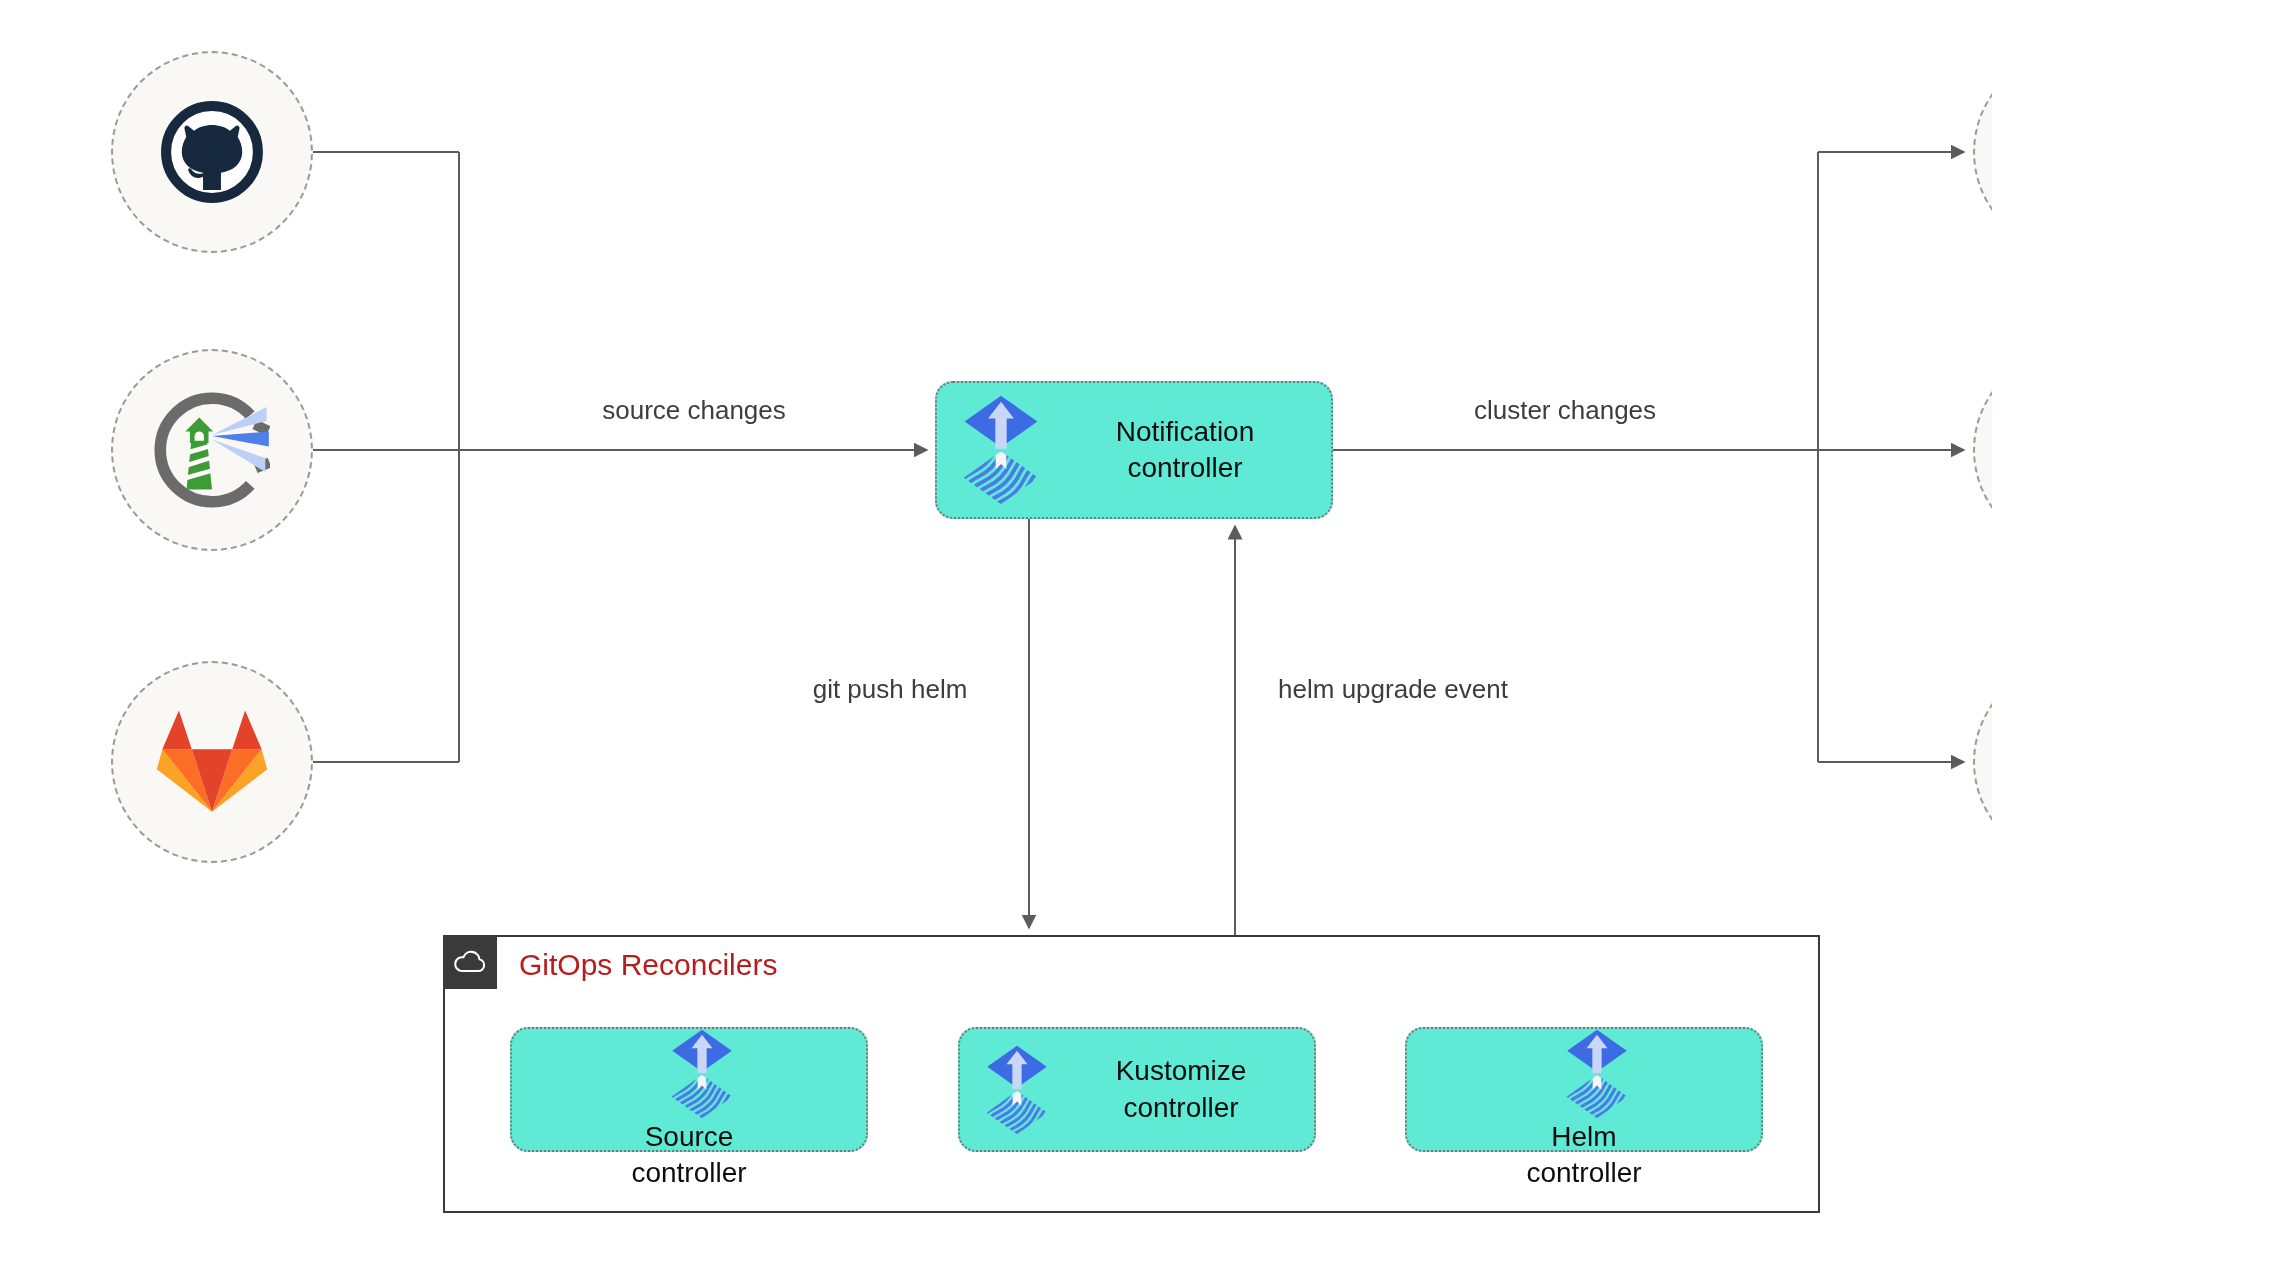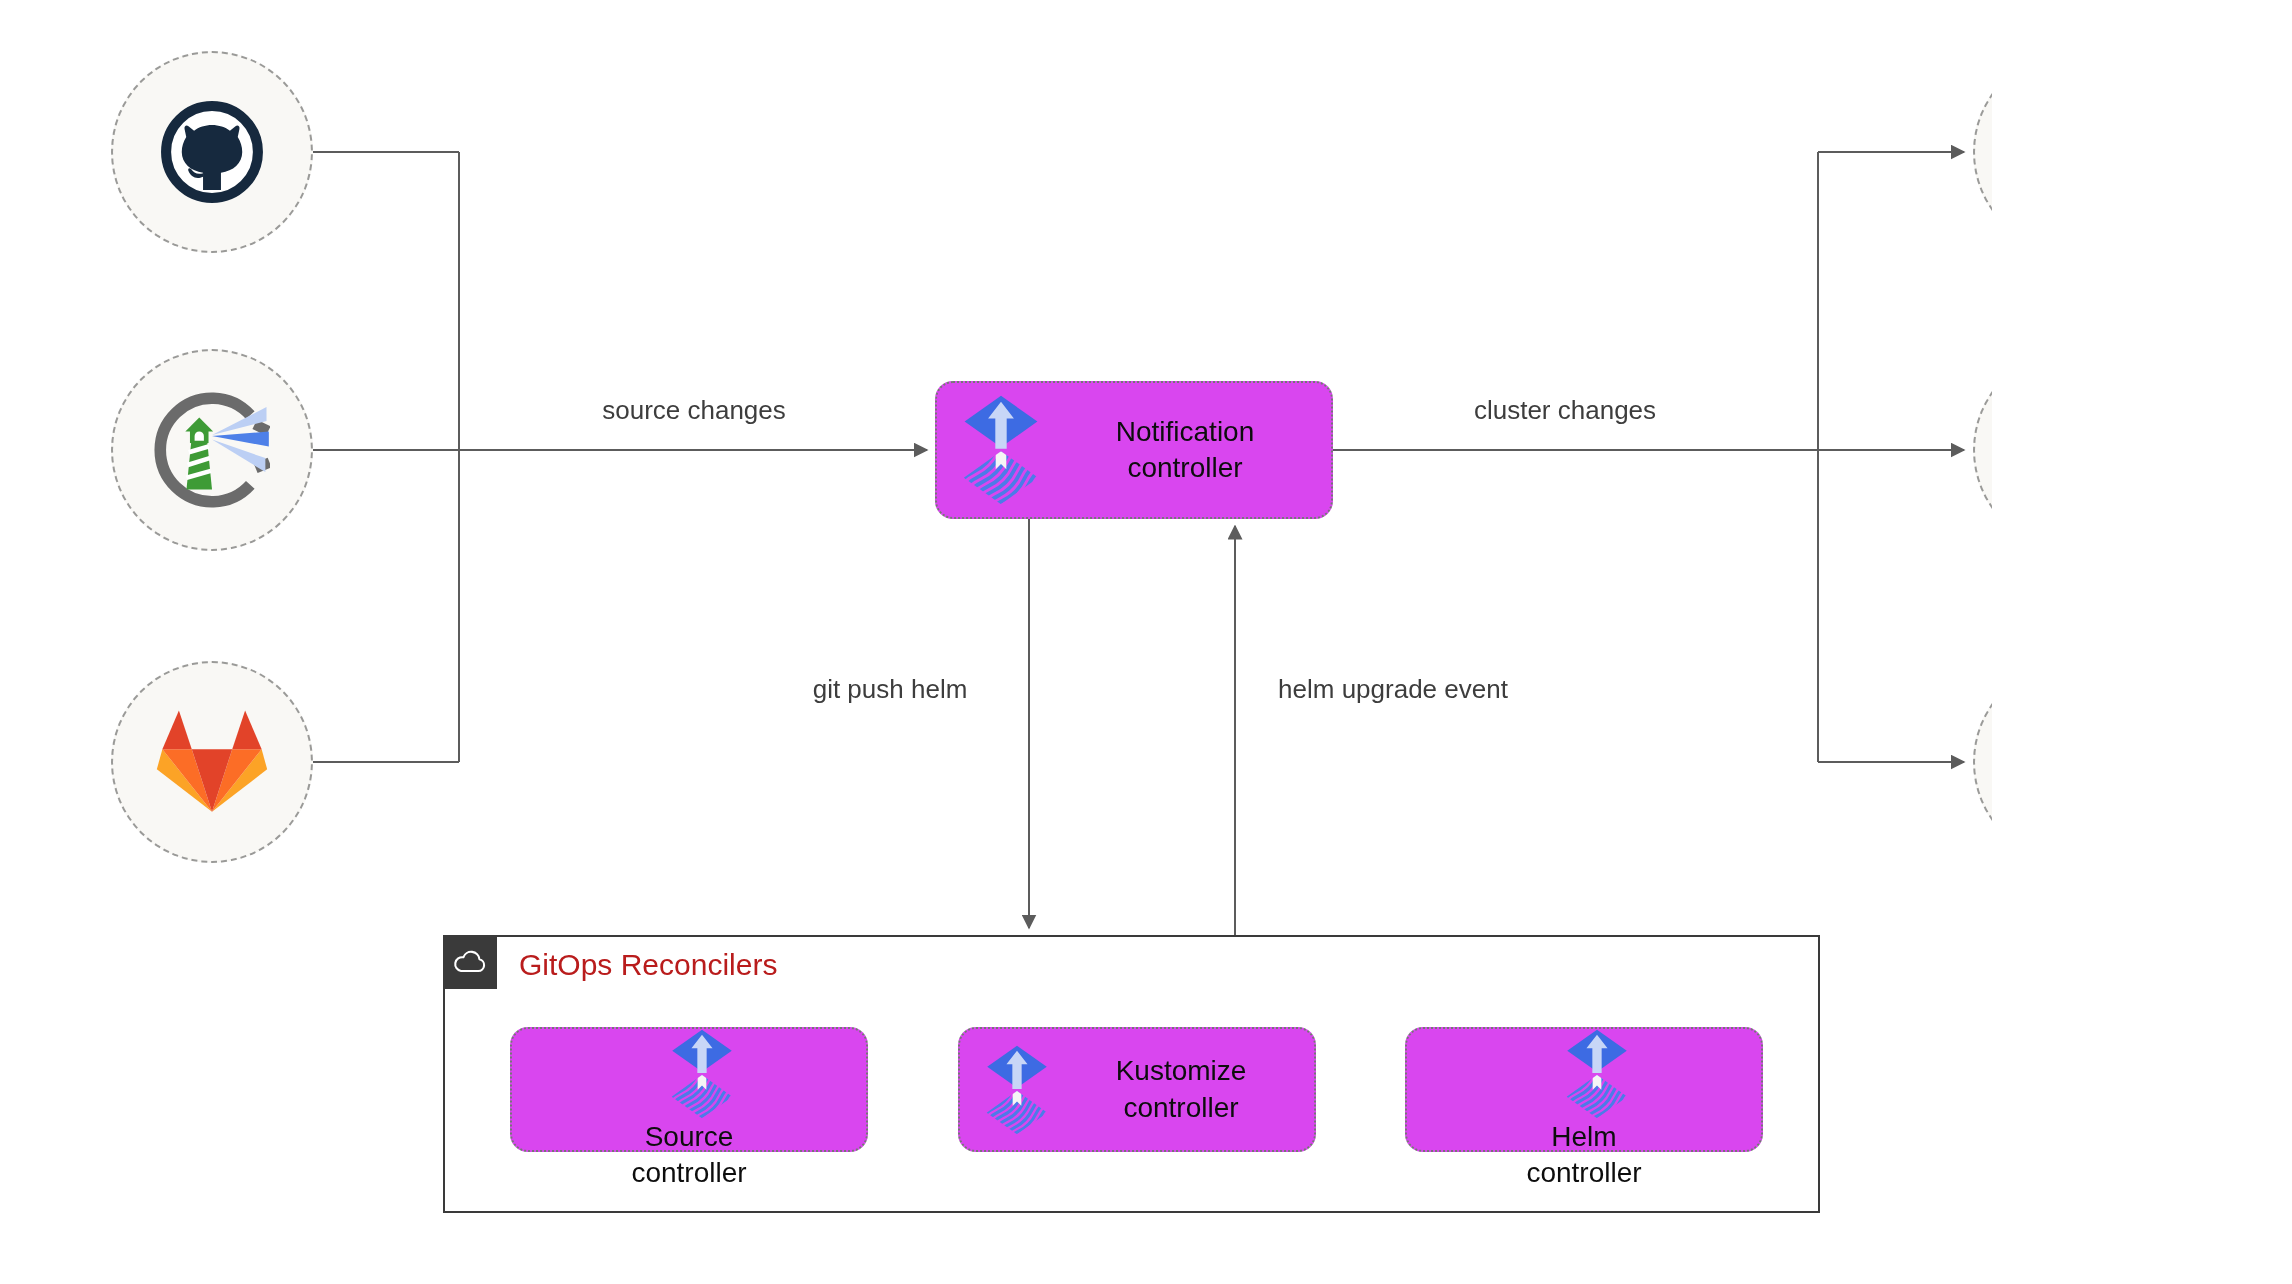--- a/index.html
+++ b/index.html
@@ -5,21 +5,21 @@
   html,body { margin:0; padding:0; background:#ffffff; }
   .canvas { position:relative; width:1992px; height:1284px; background:#ffffff; overflow:hidden;
             font-family:Liberation Sans, sans-serif; }
 
   .edges { position:absolute; left:0; top:0; }
 
   .circle { position:absolute; width:202px; height:202px; box-sizing:border-box;
             border:2.5px dashed #9a9a98; border-radius:50%; background:#F9F8F5;
             display:flex; align-items:center; justify-content:center; }
 
-  .node { position:absolute; box-sizing:border-box; background:#d946ef;
+  .node { position:absolute; box-sizing:border-box; background:#5eead4;
           border:2px dotted #767676; border-radius:18px;
           display:flex; align-items:center; }
   .node .flux { margin-left:26px; flex:0 0 auto; }
   .node-label { flex:1; text-align:center; font-size:28px; color:#0d0d0d; line-height:1.3; }
   .node-label span { display:inline-block; }
   .w220 span { max-width:220px; }
   .w170 span { max-width:170px; }
 
   .container-box { position:absolute; left:443px; top:935px; width:1377px; height:278px;
                    box-sizing:border-box; border:2px solid #3A3A3A; background:#ffffff; }

